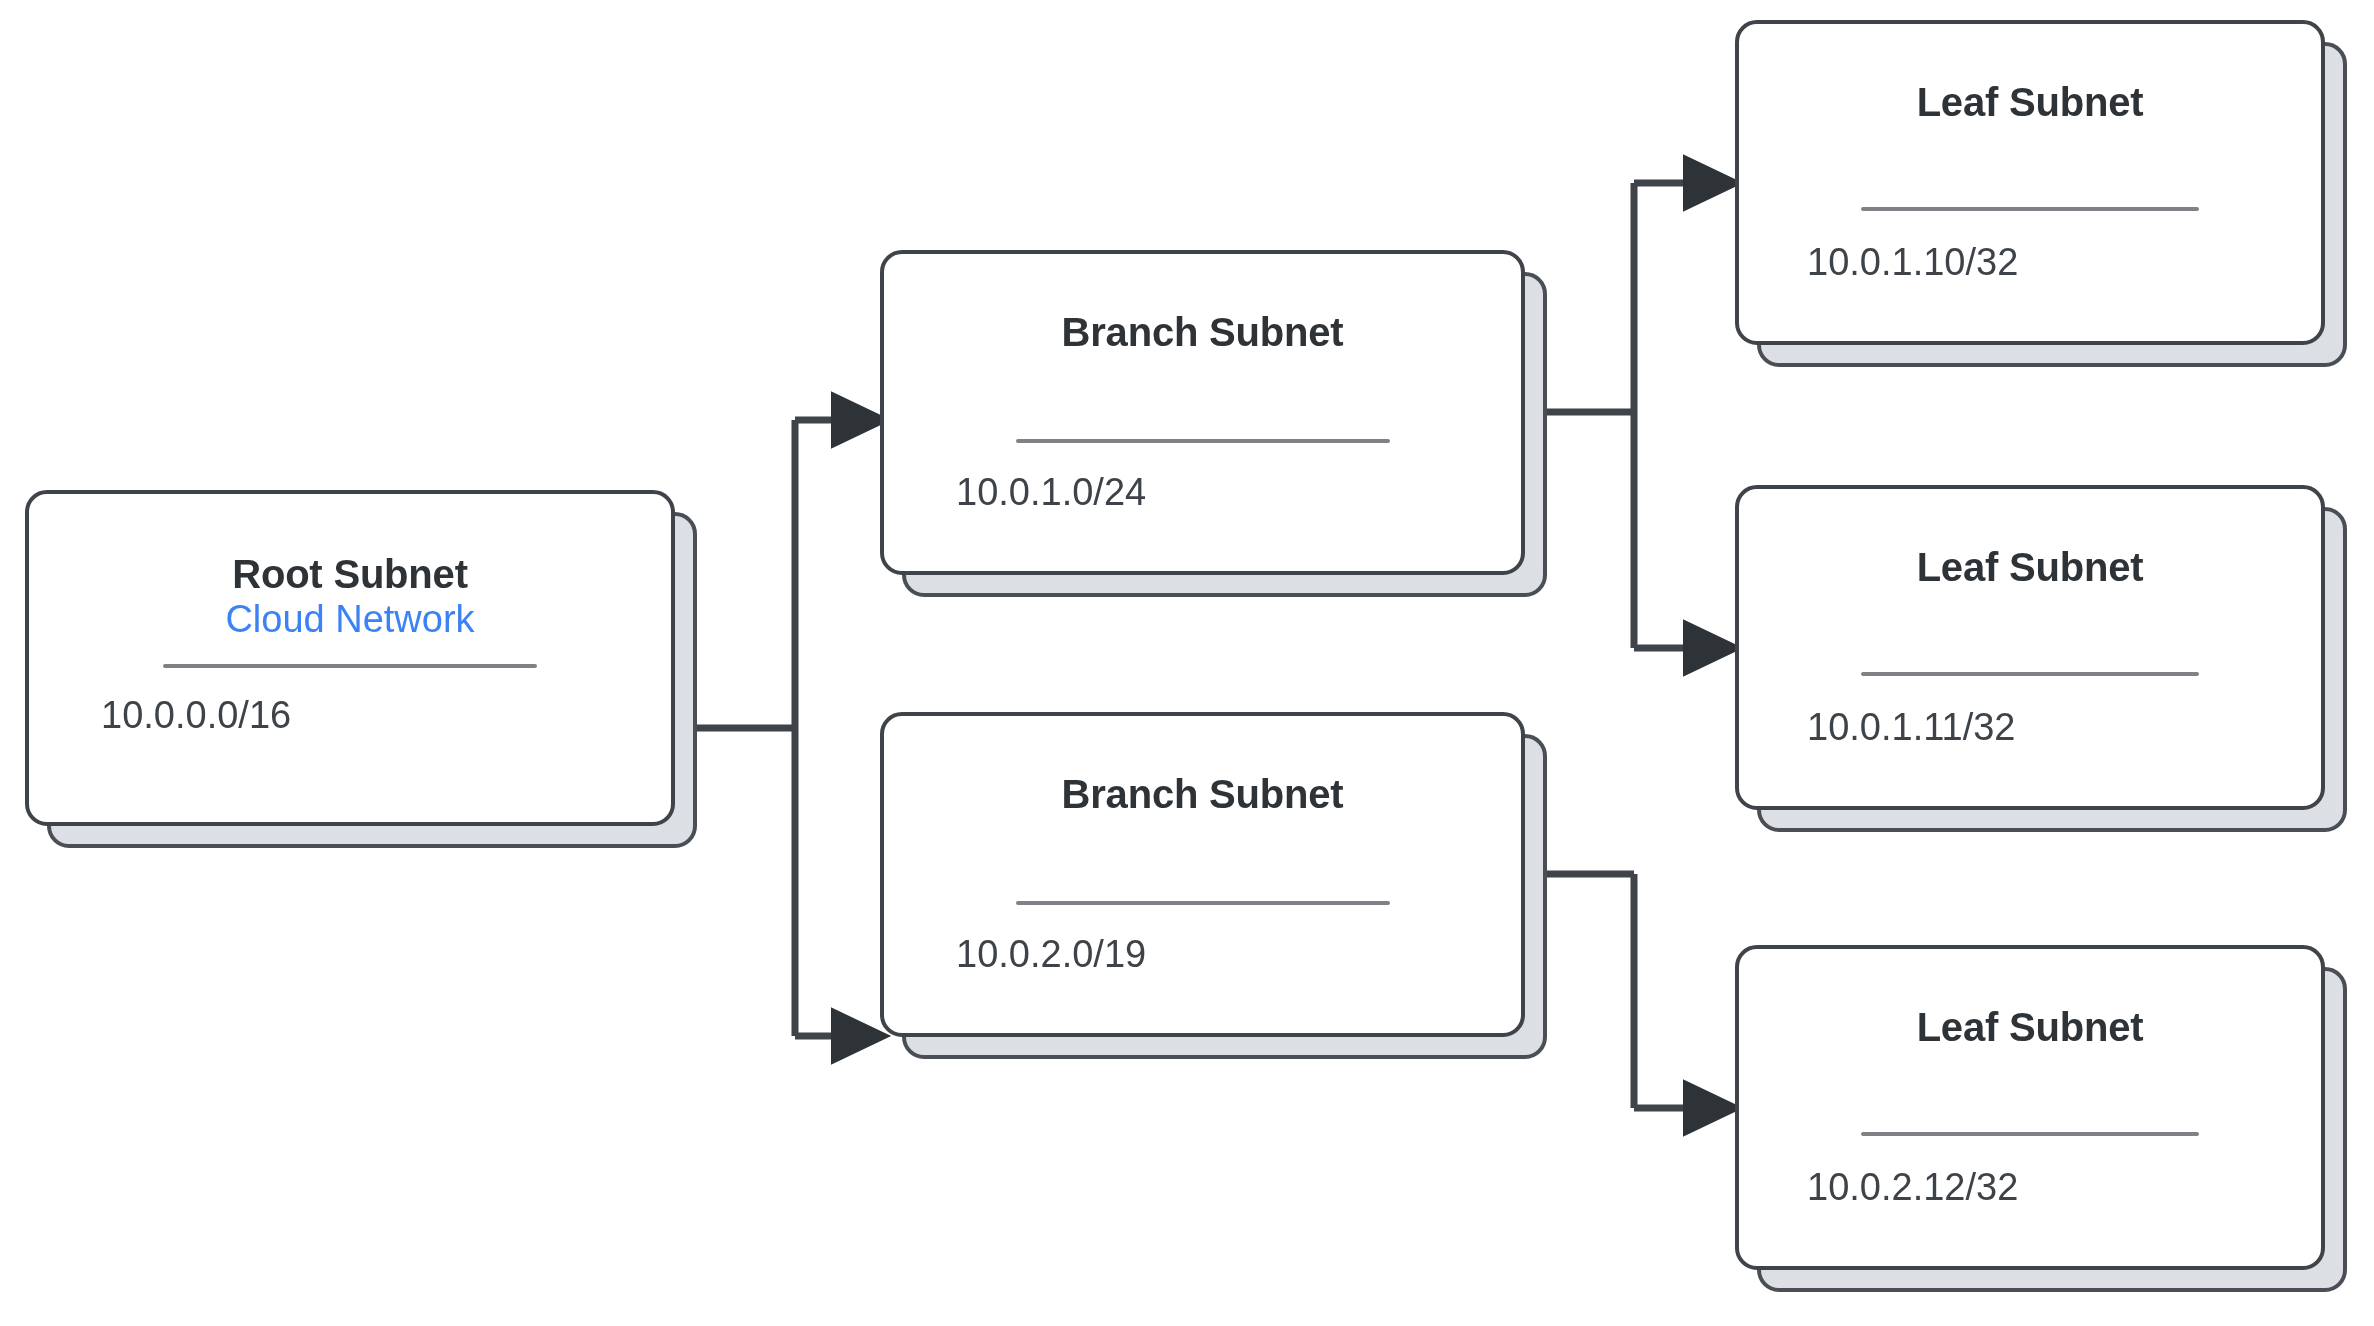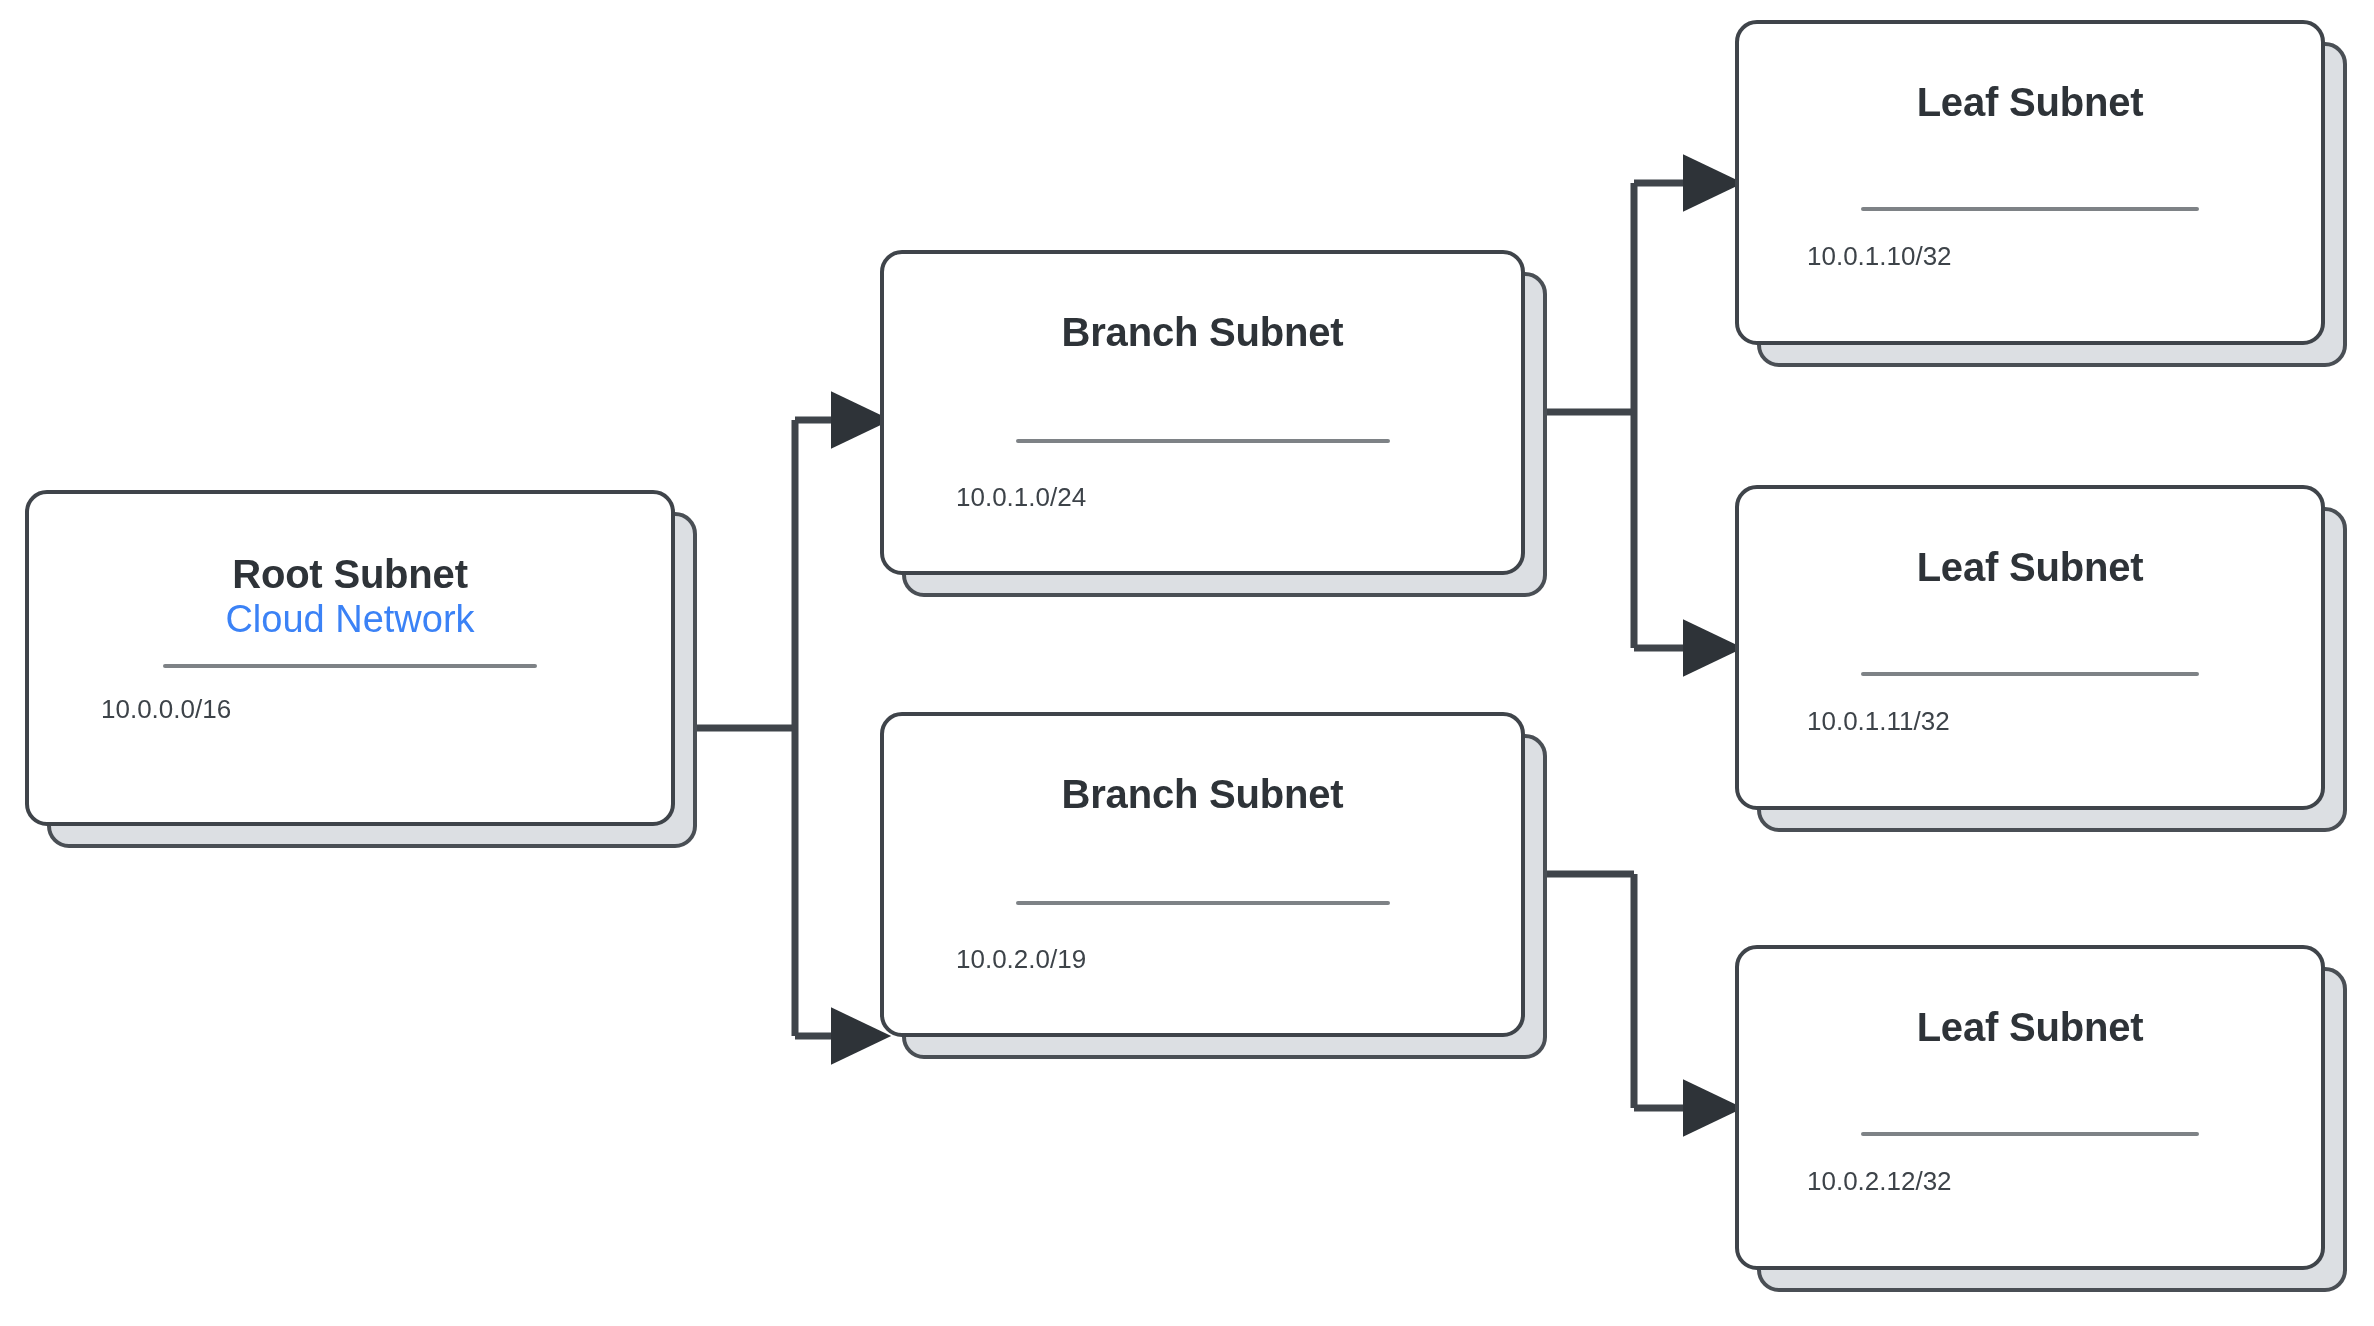--- a/index.html
+++ b/index.html
@@ -73,35 +73,35 @@
     text-align: center;
     line-height: 1.18;
     white-space: nowrap;
   }
   .card-divider {
     height: 4px;
     background: #7e8286;
     border-radius: 2px;
   }
   .card-cidr {
-    font-size: 26px;
+    font-size: 38px;
     font-weight: normal;
     color: #3d4349;
     white-space: nowrap;
   }
 
   
   .node.root .front-card  { padding-top: 58px; }
   .node.root .card-divider{ width: 374px; margin-top: 22px; }
   .node.root .card-cidr   { margin-top: 26px; align-self: flex-start; margin-left: 72px; }
 
   
   .node.branch .front-card, .node.leaf .front-card { padding-top: 56px; }
   .node.branch .card-divider { width: 374px; margin-top: 84px; }
-  .node.branch .card-cidr    { margin-top: 39px; align-self: flex-start; margin-left: 72px; }
+  .node.branch .card-cidr    { margin-top: 28px; align-self: flex-start; margin-left: 72px; }
   .node.leaf   .card-divider { width: 338px; margin-top: 82px; }
   .node.leaf   .card-cidr    { margin-top: 30px; align-self: flex-start; margin-left: 68px; }
 </style>
 </head>
 <body>
 
 <div id="canvas">
 
   <svg id="edges" viewBox="0 0 2374 1326" xmlns="http://www.w3.org/2000/svg">
     <defs>

